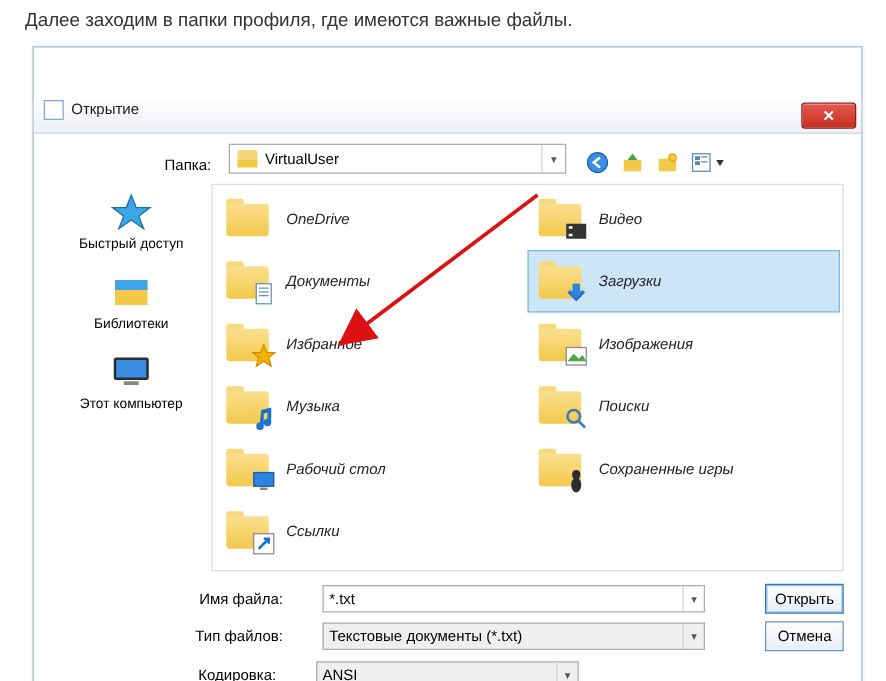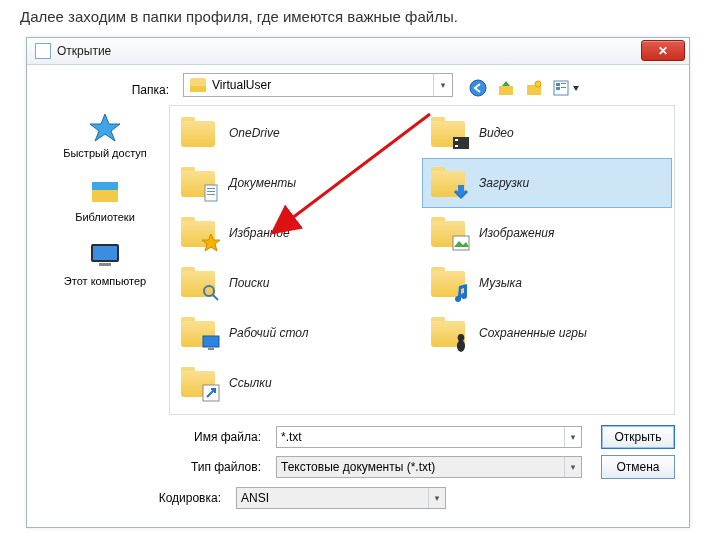--- a/index.html
+++ b/index.html
@@ -19,22 +19,23 @@
   width: 662px;
   border: 1px solid #a5b5c6;
   background: #fff;
   box-shadow: 0 0 4px rgba(0,0,0,0.1);
 }
 .titlebar {
   height: 26px;
   background: linear-gradient(#fdfdfe, #eef1f5);
   border-bottom: 1px solid #c9d3df;
   display: flex;
-  align-items: center;
+  align-items: flex-start;
   position: relative;
+  margin-top: 42px;
 }
 .titlebar-icon {
   width: 14px; height: 14px;
   margin: 0 6px 0 8px;
   background: #fff;
   border: 1px solid #7fa8d6;
 }
 .titlebar-text { color: #1a1a1a; }
 .close-btn {
   position: absolute;
@@ -152,21 +153,21 @@
   display:flex;align-items:center;justify-content:center;
 }
 .flabel { font-style: italic; color: #222; font-size: 12px; }
 .bottom {
   margin-top: 10px;
 }
 .brow {
   display: flex;
   align-items: center;
   margin-bottom: 6px;
-  gap: 7px;
+  gap: 24px;
 }
 .brow .blbl { width: 220px; text-align: right; padding-right: 8px; }
 .brow .blbl2 { width: 180px; text-align: right; padding-right: 8px; }
 .binput {
   height: 20px;
   border: 1px solid #abadb3;
   background: #fff;
   padding: 0 4px;
   display:flex;align-items:center;
   position:relative;
@@ -351,40 +352,40 @@
                 </svg>
               </div>
           </div>
           <div class="flabel">Изображения</div>
         </div>
         <div class="fitem">
           <div class="ficon">
               <div class="folder-tab"></div>
               <div class="folder-shape"></div>
             <div class="overlay">
+                <svg width="18" height="20">
+                  <path d="M7 3 L15 1 L15 13 A3 3 0 1 1 12 10 L12 5 L9 6 L9 16 A3 3 0 1 1 6 13 Z" fill="#1d72d0"></path>
+                </svg>
+              </div>
+          </div>
+          <div class="flabel">Музыка</div>
+        </div>
+
+        <div class="fitem">
+          <div class="ficon">
+              <div class="folder-tab"></div>
+              <div class="folder-shape"></div>
+            <div class="overlay">
                 <svg width="18" height="18">
                   <circle cx="7" cy="7" r="5" fill="none" stroke="#3a7ab8" stroke-width="2"></circle>
                   <line x1="11" y1="11" x2="16" y2="16" stroke="#3a7ab8" stroke-width="2"></line>
                 </svg>
               </div>
           </div>
           <div class="flabel">Поиски</div>
-        </div>
-
-        <div class="fitem">
-          <div class="ficon">
-              <div class="folder-tab"></div>
-              <div class="folder-shape"></div>
-            <div class="overlay">
-                <svg width="18" height="20">
-                  <path d="M7 3 L15 1 L15 13 A3 3 0 1 1 12 10 L12 5 L9 6 L9 16 A3 3 0 1 1 6 13 Z" fill="#1d72d0"></path>
-                </svg>
-              </div>
-          </div>
-          <div class="flabel">Музыка</div>
         </div>
         <div class="fitem">
           <div class="ficon">
               <div class="folder-tab"></div>
               <div class="folder-shape"></div>
             <div class="overlay">
                 <svg width="18" height="16">
                   <rect x="1" y="1" width="16" height="11" fill="#2a84e0" stroke="#1a5a9a"></rect>
                   <rect x="6" y="13" width="6" height="2" fill="#888"></rect>
                 </svg>

